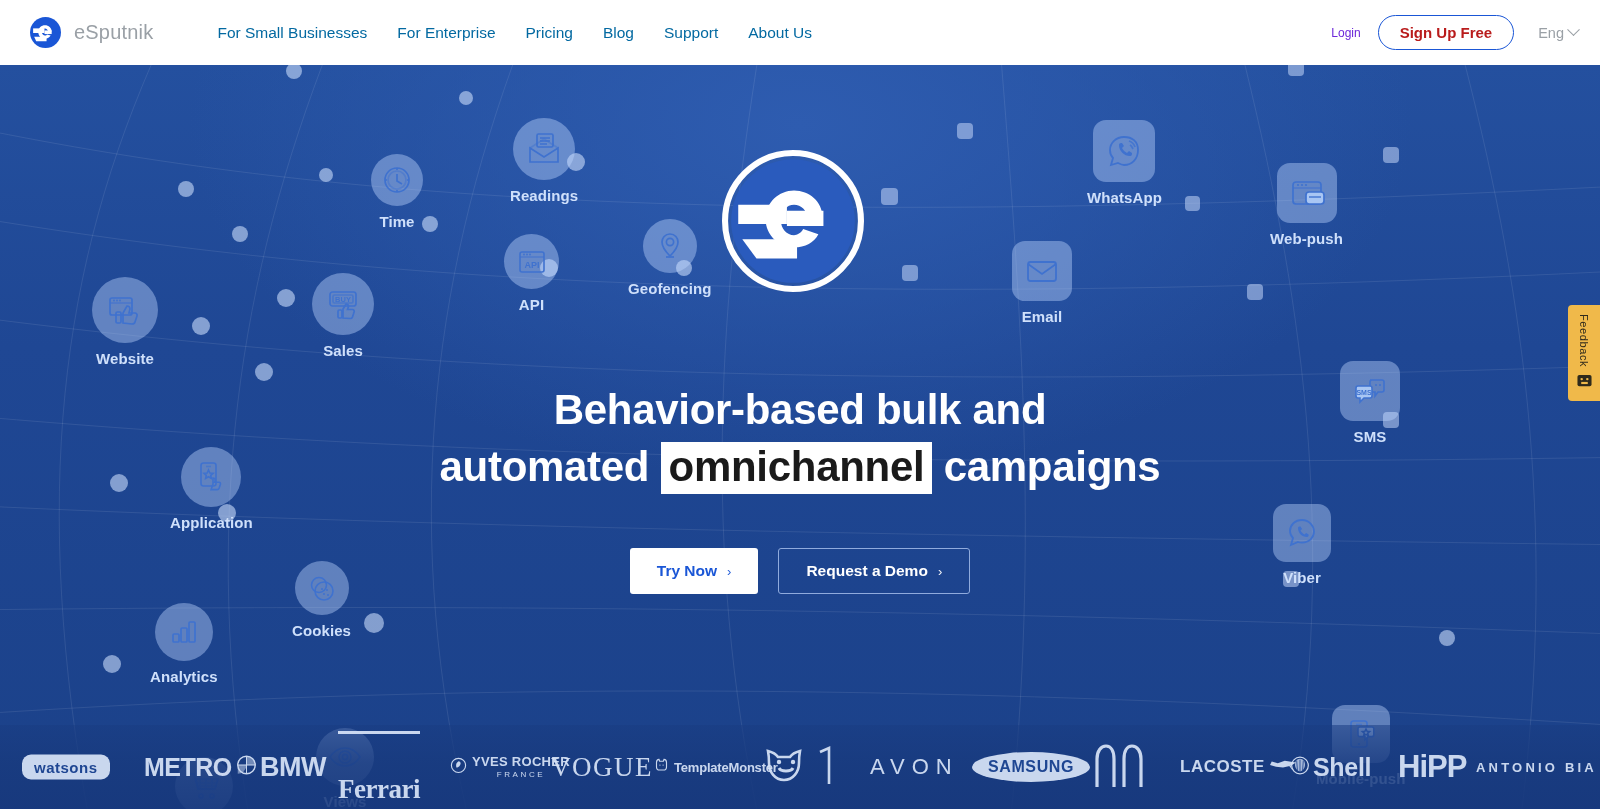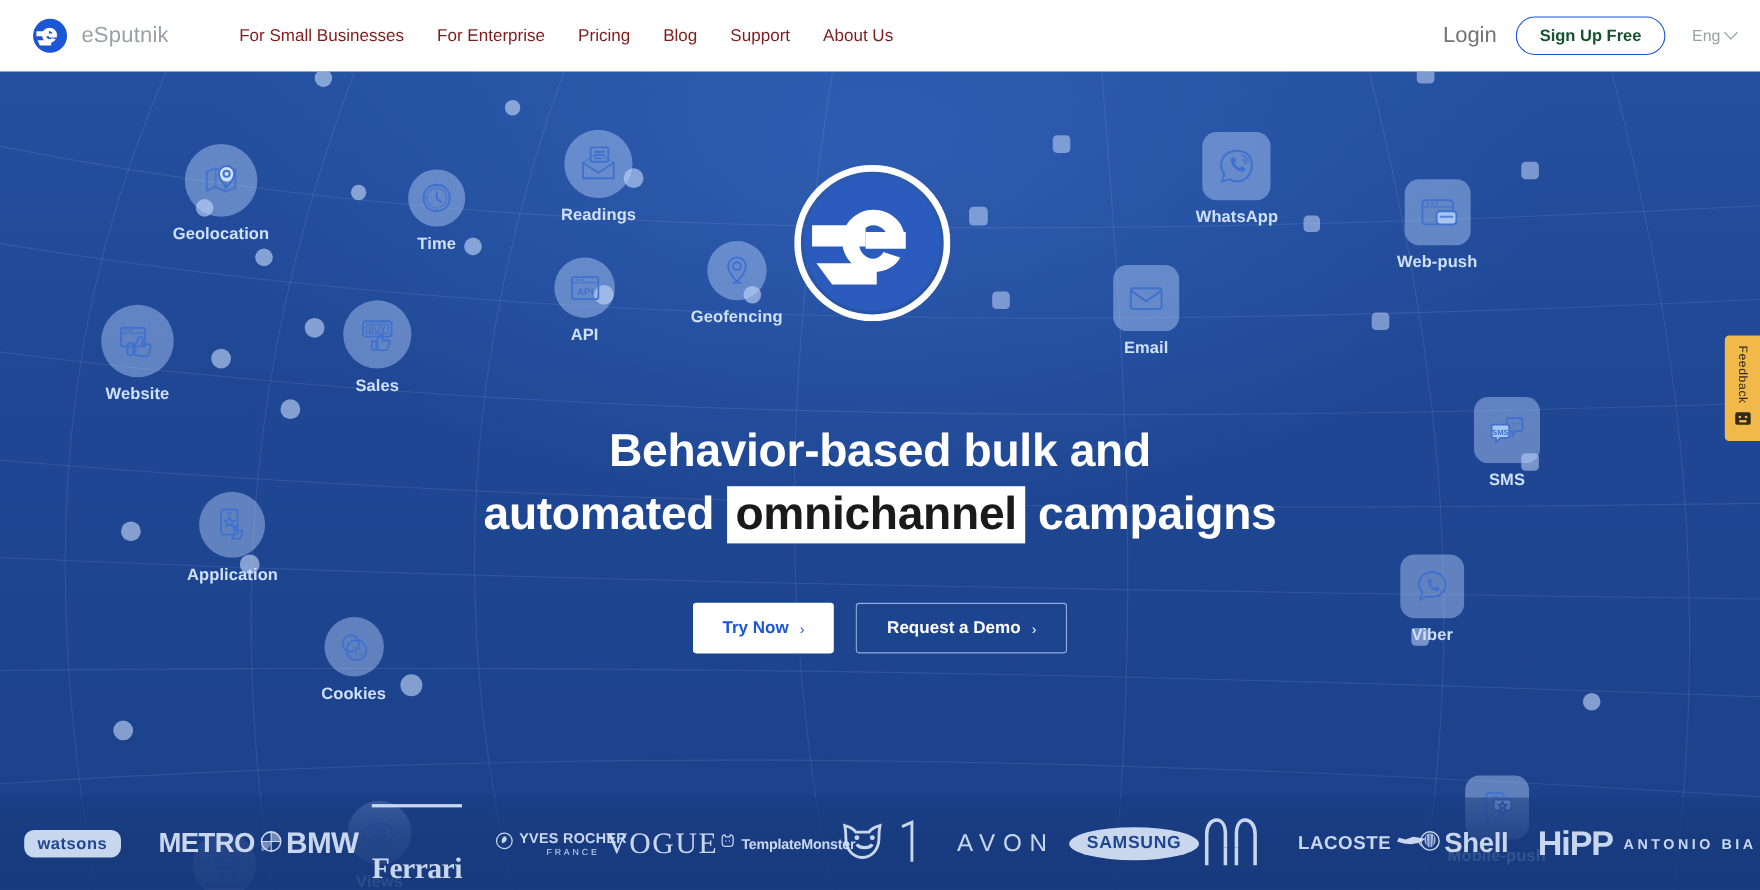--- a/index.html
+++ b/index.html
@@ -19,33 +19,33 @@
     z-index: 40;
   }
   .brand { display: flex; align-items: center; margin-left: 29px; }
   .brand-mark { width: 33px; height: 33px; flex: 0 0 33px; }
   .brand-name {
     margin-left: 12px; font-size: 20px; color: #9aa0a6;
     letter-spacing: .2px; font-weight: 400;
   }
   .main-nav { display: flex; align-items: center; margin-left: 49px; gap: 0; }
   .nav-link {
-    font-size: 15.5px; color: #7f1d1d; text-decoration: none;
+    font-size: 15.5px; color: #0369a1; text-decoration: none;
     padding: 0 15px; white-space: nowrap; cursor: pointer;
   }
   .header-right {
     margin-left: auto; display: flex; align-items: center;
     margin-right: 22px; gap: 0;
   }
   .login-link {
-    font-size: 20px; color: #737373; text-decoration: none;
+    font-size: 12px; color: #6d28d9; text-decoration: none;
     margin-right: 17px; cursor: pointer;
   }
   .signup-btn {
-    font-size: 15px; color: #14532d; font-weight: 700;
+    font-size: 15px; color: #b91c1c; font-weight: 700;
     border: 1.6px solid #1a56d6; border-radius: 22px;
     padding: 8px 21px; background: #fff; cursor: pointer;
     font-family: "Liberation Sans", sans-serif; white-space: nowrap;
   }
   .lang-select {
     display: flex; align-items: center; gap: 5px;
     margin-left: 24px; font-size: 14.5px; color: #9aa0a6; cursor: pointer;
   }
   .chev { width: 9px; height: 9px; border-right: 1.6px solid #9aa0a6;
           border-bottom: 1.6px solid #9aa0a6; transform: rotate(45deg) translate(-2px,-2px); }
@@ -223,32 +223,20 @@
     <svg viewBox="0 0 140 140" width="142" height="142">
       <circle cx="70" cy="70" r="67" fill="none" stroke="#ffffff" stroke-width="6"></circle>
       <circle cx="70" cy="70" r="61" fill="#2a5bbd"></circle>
       <path d="M16 54 H64 V73 H16 Z" fill="#ffffff"></path>
       <path d="M20 88 H74 V107 H34 Z" fill="#ffffff"></path>
       <path d="M99 66c0-15-13-26-28-26s-28 12-28 28 13 28 28 28c11 0 20-5 24-13l-15-5c-2 4-6 6-9 6-7 0-13-6-13-15s6-15 13-15 13 6 13 12z" fill="#ffffff"></path>
       <path d="M64 60 h36 v15 H64z" fill="#ffffff"></path>
     </svg>
   </div>
 
-  <div class="chip" style="left:157px;top:66px;">
-    <span class="chip-badge round" style="width:66px;height:66px;">
-      <svg width="36" height="36" viewBox="0 0 36 36" fill="none" stroke="#3f72cf" stroke-width="1.8">
-        <path d="M5 10 L13 7 L22 11 L31 8 L31 25 L22 28 L13 24 L5 27 Z" opacity=".85"></path>
-        <path d="M13 7 V24 M22 11 V28" opacity=".6"></path>
-        <circle cx="23" cy="12" r="7" fill="#cfe0fb" stroke="none"></circle>
-        <path d="M23 5c-4 0-7 3-7 7 0 5 7 12 7 12s7-7 7-12c0-4-3-7-7-7z" fill="none" stroke="#3f72cf"></path>
-        <circle cx="23" cy="12" r="2.8"></circle>
-      </svg>
-    </span>
-    <span class="chip-label">Geolocation</span>
-  </div>
 
   <div class="chip" style="left:371px;top:89px;">
     <span class="chip-badge round" style="width:52px;height:52px;">
       <svg width="32" height="32" viewBox="0 0 32 32" fill="none" stroke="#3f72cf" stroke-width="1.7">
         <circle cx="16" cy="16" r="12"></circle>
         <circle cx="16" cy="16" r="9" stroke-opacity=".5"></circle>
         <path d="M16 10 V17 L21 20"></path>
         <path d="M16 4v2M16 26v2M4 16h2M26 16h2"></path>
       </svg>
     </span>
@@ -398,20 +386,30 @@
         <circle cx="18" cy="19" r="9"></circle>
         <circle cx="16" cy="17" r="1" fill="#3f72cf" stroke="none"></circle>
         <circle cx="21" cy="18" r="1" fill="#3f72cf" stroke="none"></circle>
         <circle cx="18" cy="22" r="1" fill="#3f72cf" stroke="none"></circle>
         <circle cx="22" cy="23" r="1" fill="#3f72cf" stroke="none"></circle>
       </svg>
     </span>
     <span class="chip-label">Cookies</span>
   </div>
 
+  <div class="chip" style="left:150px;top:538px;">
+    <span class="chip-badge round" style="width:58px;height:58px;">
+      <svg width="32" height="32" viewBox="0 0 32 32" fill="none" stroke="#3f72cf" stroke-width="1.7">
+        <rect x="5" y="18" width="6" height="8" rx="1"></rect>
+        <rect x="13" y="12" width="6" height="14" rx="1"></rect>
+        <rect x="21" y="6" width="6" height="20" rx="1"></rect>
+      </svg>
+    </span>
+    <span class="chip-label">Analytics</span>
+  </div>
 
   <div class="chip" style="left:1316px;top:640px;">
     <span class="chip-badge rounded" style="width:58px;height:58px;">
       <svg width="34" height="34" viewBox="0 0 34 34" fill="none" stroke="#3f72cf" stroke-width="1.6">
         <rect x="7" y="4" width="16" height="26" rx="2.5"></rect>
         <path d="M12 7.5h6" stroke-opacity=".7"></path>
         <circle cx="15" cy="27" r="1.1" fill="#3f72cf" stroke="none"></circle>
         <path d="M16 10h12a1.8 1.8 0 011.8 1.8v6A1.8 1.8 0 0128 19.6h-4l-3 3.2v-3.2h-5A1.8 1.8 0 0114 17.8v-6A1.8 1.8 0 0115.8 10z" fill="#a9c6f3"></path>
         <path d="M22 12l1.1 2.3 2.5.3-1.9 1.6.6 2.4-2.3-1.3-2.3 1.3.6-2.4-1.9-1.6 2.5-.3z"></path>
       </svg>

